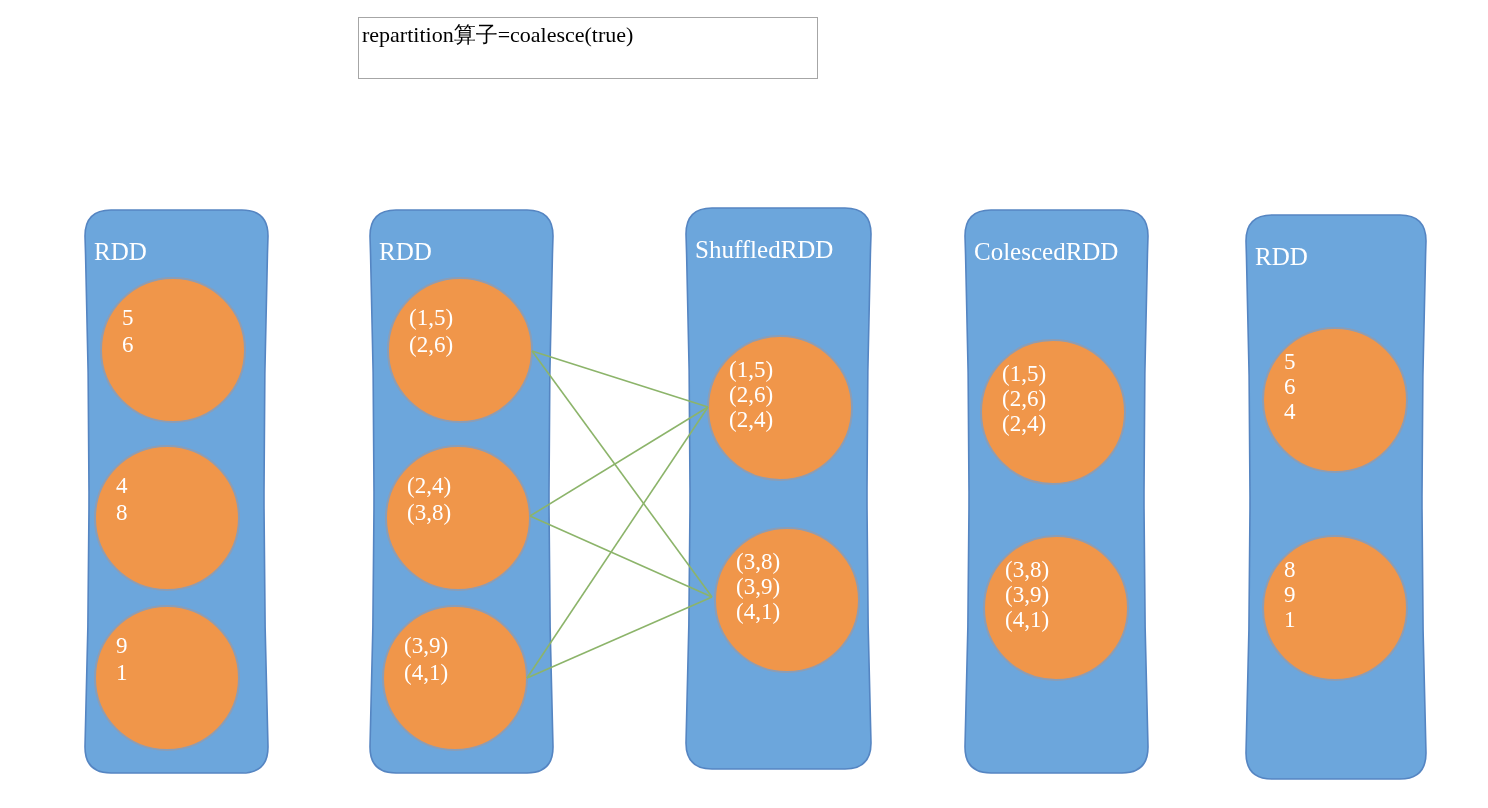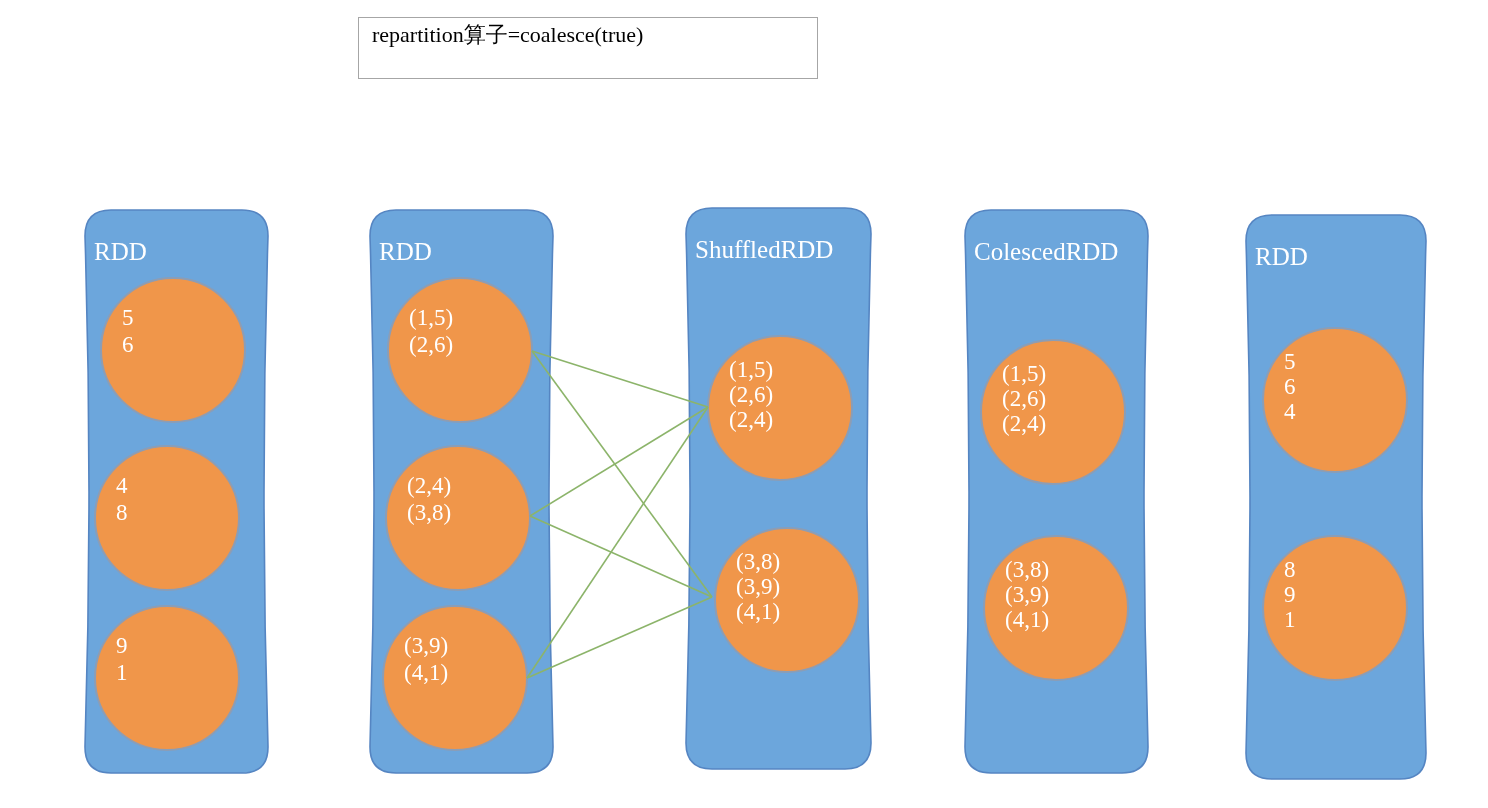--- a/index.html
+++ b/index.html
@@ -37,21 +37,21 @@
   }
   svg.diagram text {
     font-family: "Liberation Serif", "DejaVu Serif", serif;
   }
 </style>
 </head>
 <body>
 
 <div class="canvas" style="background: rgb(255, 255, 255);">
   <div class="title-box" style="border-color: rgb(166, 166, 166);">
-    <span class="title-text" style="color: rgb(0, 0, 0); margin-left: 10px;">repartition算子=coalesce(true)</span>
+    <span class="title-text" style="color: rgb(0, 0, 0);">repartition算子=coalesce(true)</span>
   </div>
   <svg class="diagram" width="1488" height="808" viewBox="0 0 1488 808">
       <g>
         <path d="M 111 210 L 242 210 Q 268 210 268 236 Q 260 491.5 268 747 Q 268 773 242 773 L 111 773 Q 85 773 85 747 Q 93 491.5 85 236 Q 85 210 111 210 Z" fill="#6ca6dc" stroke="#5585c2" stroke-width="1.6"></path>
         <text x="94" y="260" font-size="25" fill="#ffffff">RDD</text>
         <g>
           <circle cx="173" cy="350" r="72" fill="#f0964a" stroke="#8c9db5" stroke-width="2"></circle>
           <text x="122" y="325" font-size="23" fill="#ffffff">5</text>
           <text x="122" y="352" font-size="23" fill="#ffffff">6</text>
         </g>

